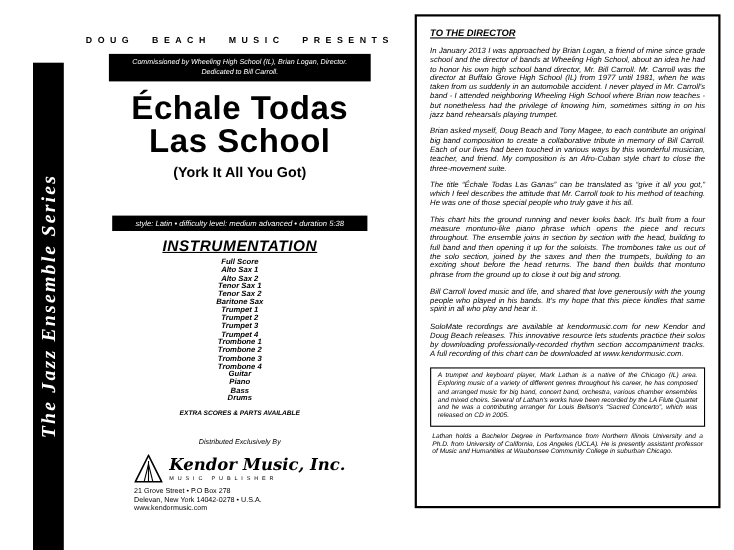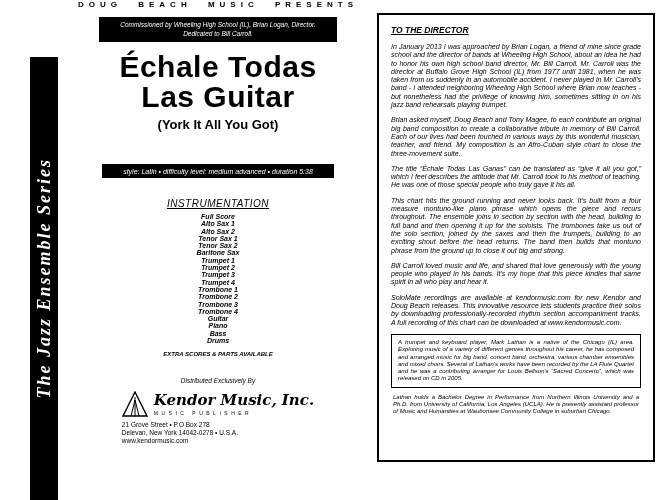--- a/index.html
+++ b/index.html
@@ -33,21 +33,21 @@
   }
 
   
   .left-panel {
     position: absolute;
     left: 62px; top: 0;
     width: 312px; height: 500px;
     text-align: center;
   }
   .presents {
-    margin-top: 0;
+    margin-top: 32px;
     font-size: 8px;
     font-weight: bold;
     letter-spacing: 5px;
     word-spacing: 9px;
     text-align: center;
   }
   .commission-box {
     margin: 8px auto 0;
     width: 238px;
     background: #000;
@@ -77,24 +77,24 @@
     font-style: italic;
     font-size: 7px;
     padding: 3.5px 4px;
   }
   .byline {
     margin-top: 14px;
     font-weight: bold;
     font-size: 17px;
   }
   .instr-heading {
-    margin-top: 20px;
-    font-weight: normal;
-    font-style: italic;
-    font-size: 10px;
+    margin-top: 5px;
+    font-weight: bold;
+    font-style: italic;
+    font-size: 14px;
     text-decoration: underline;
     letter-spacing: 0.5px;
   }
   .instr-list {
     margin-top: 4px;
     font-style: italic;
     font-weight: bold;
     font-size: 7px;
     line-height: 7.3px;
   }
@@ -187,21 +187,21 @@
 
   <div class="presents">DOUG BEACH MUSIC PRESENTS</div>
 
   <div class="commission-box">
     <div>Commissioned by Wheeling High School (IL), Brian Logan, Director.</div>
     <div>Dedicated to Bill Carroll.</div>
   </div>
 
   <div class="main-title">
     <div>Échale Todas</div>
-    <div>Las Guitar</div>
+    <div>Las School</div>
   </div>
 
   <div class="subtitle">(York It All You Got)</div>
 
   <div class="style-box">style: Latin • difficulty level: medium advanced • duration 5:38</div>
 
 
   <div class="instr-heading">INSTRUMENTATION</div>
 
   <div class="instr-list">

